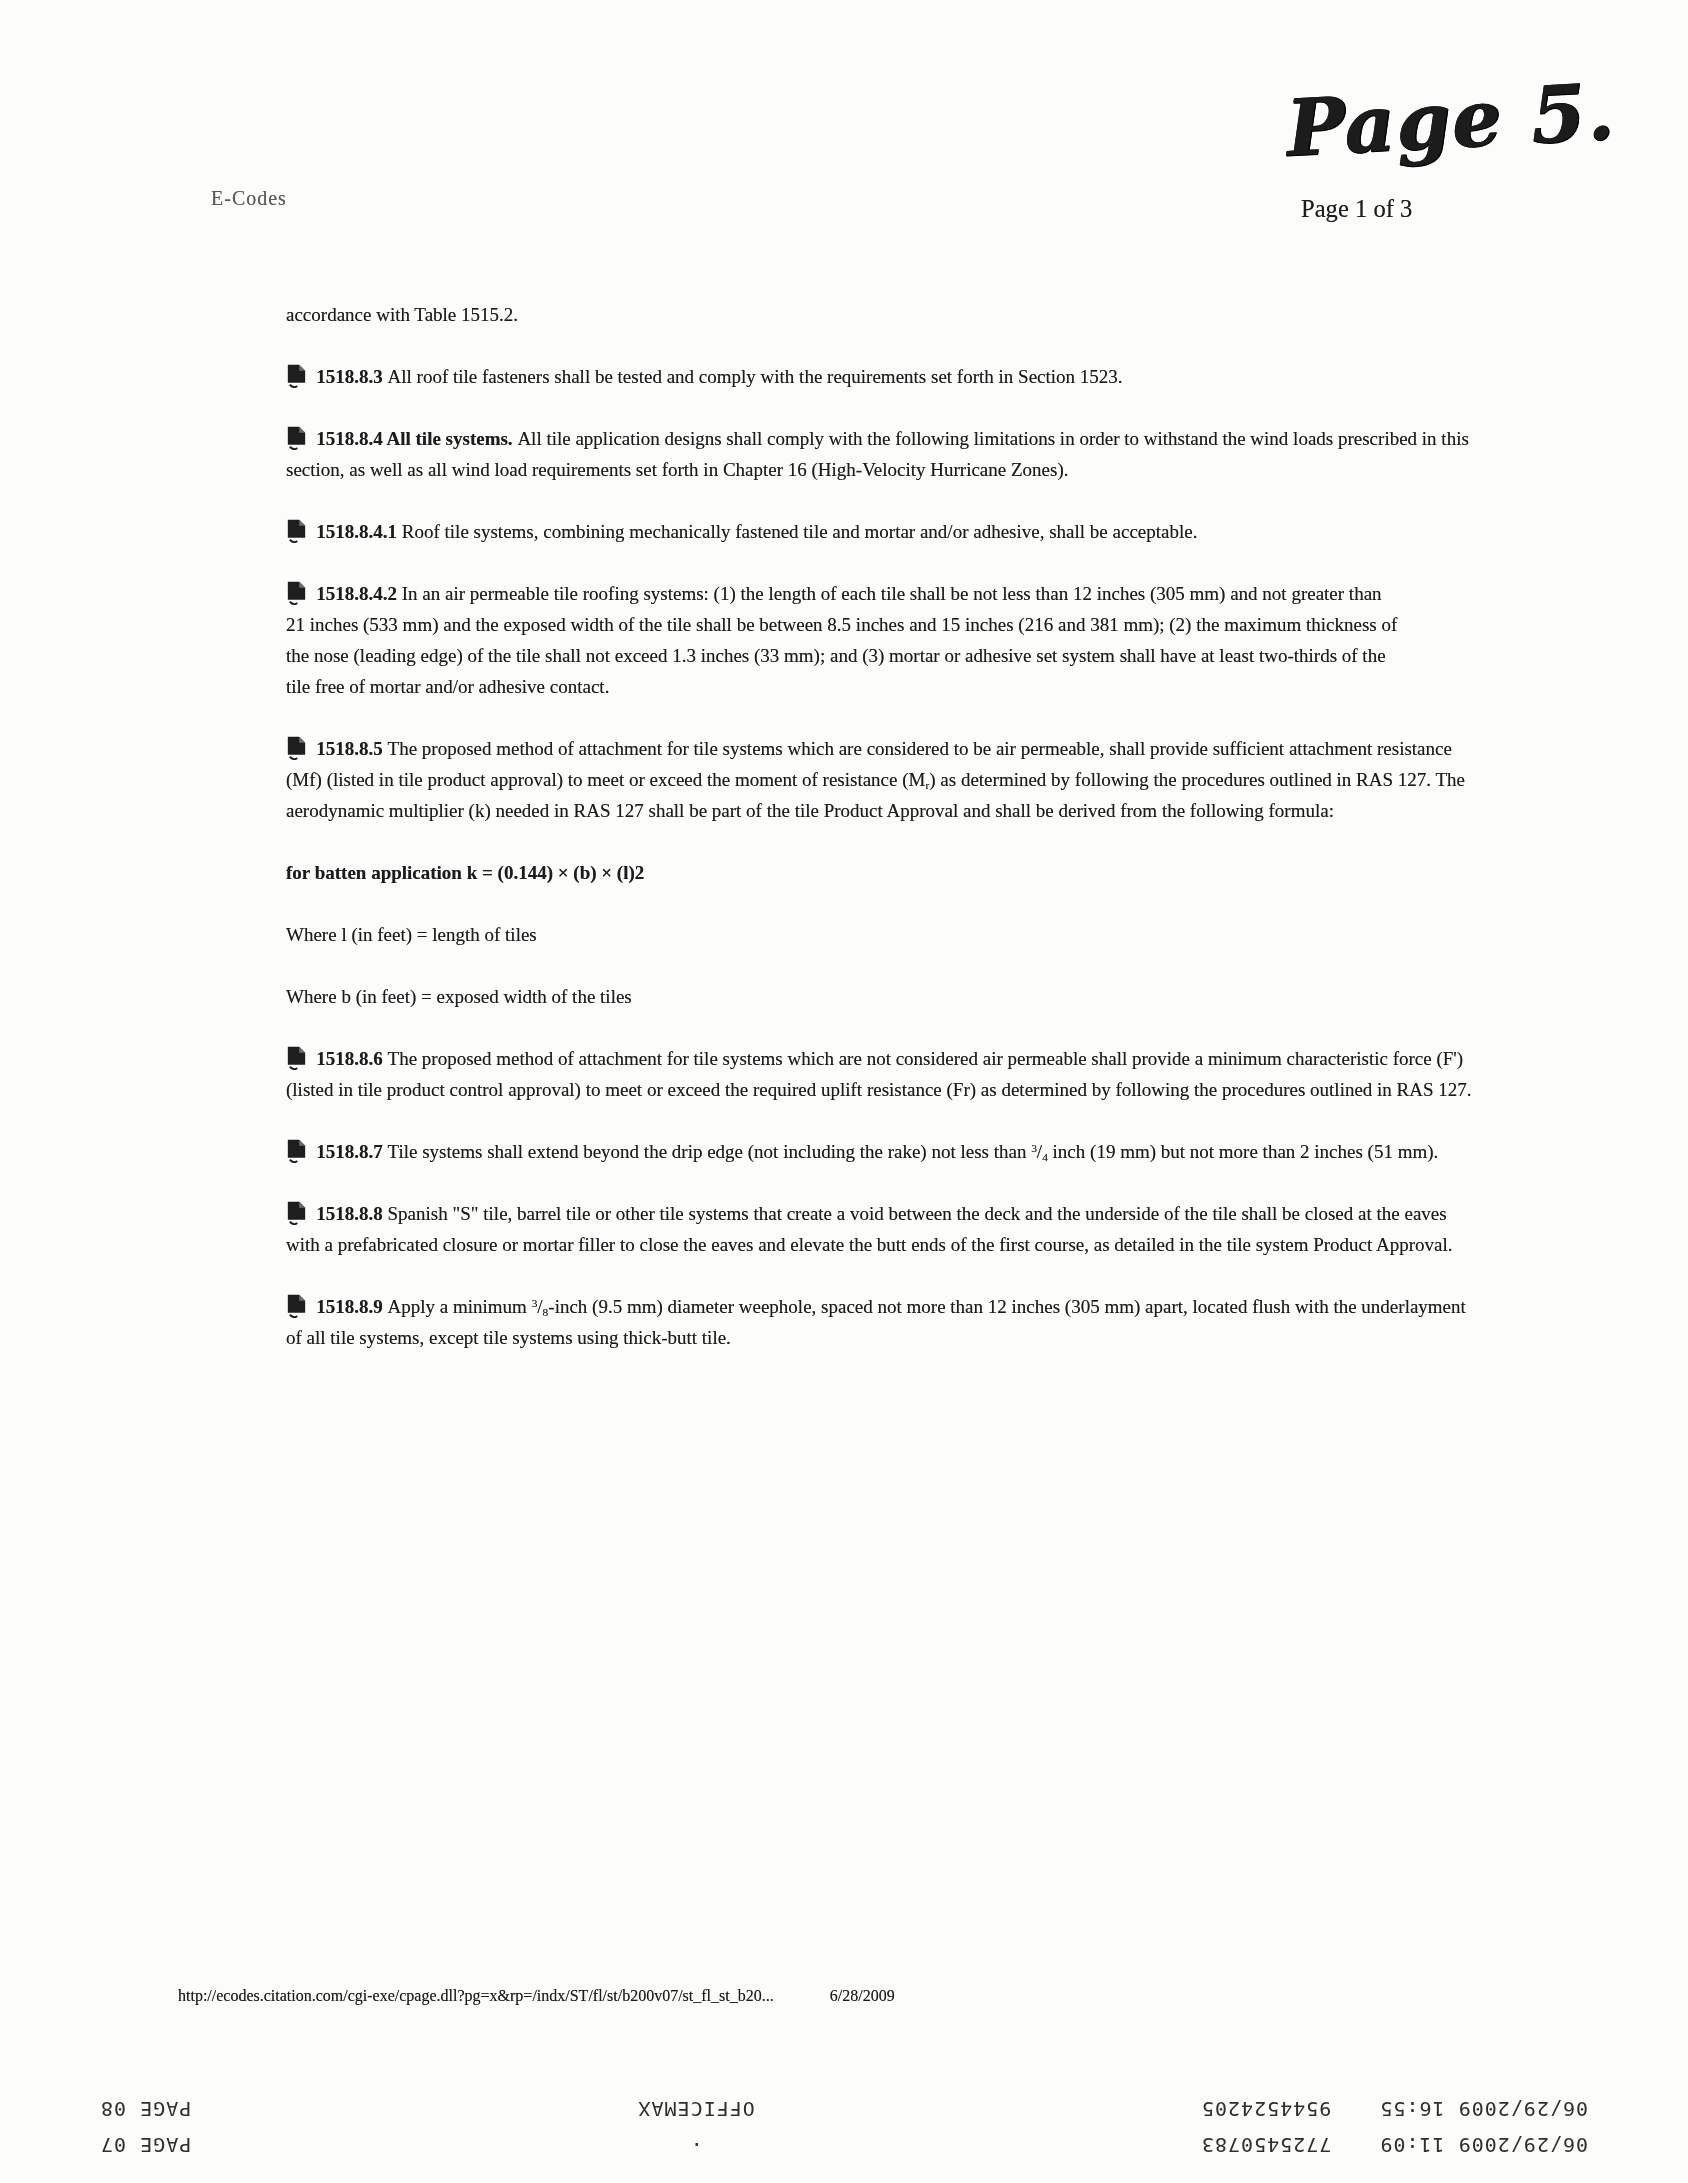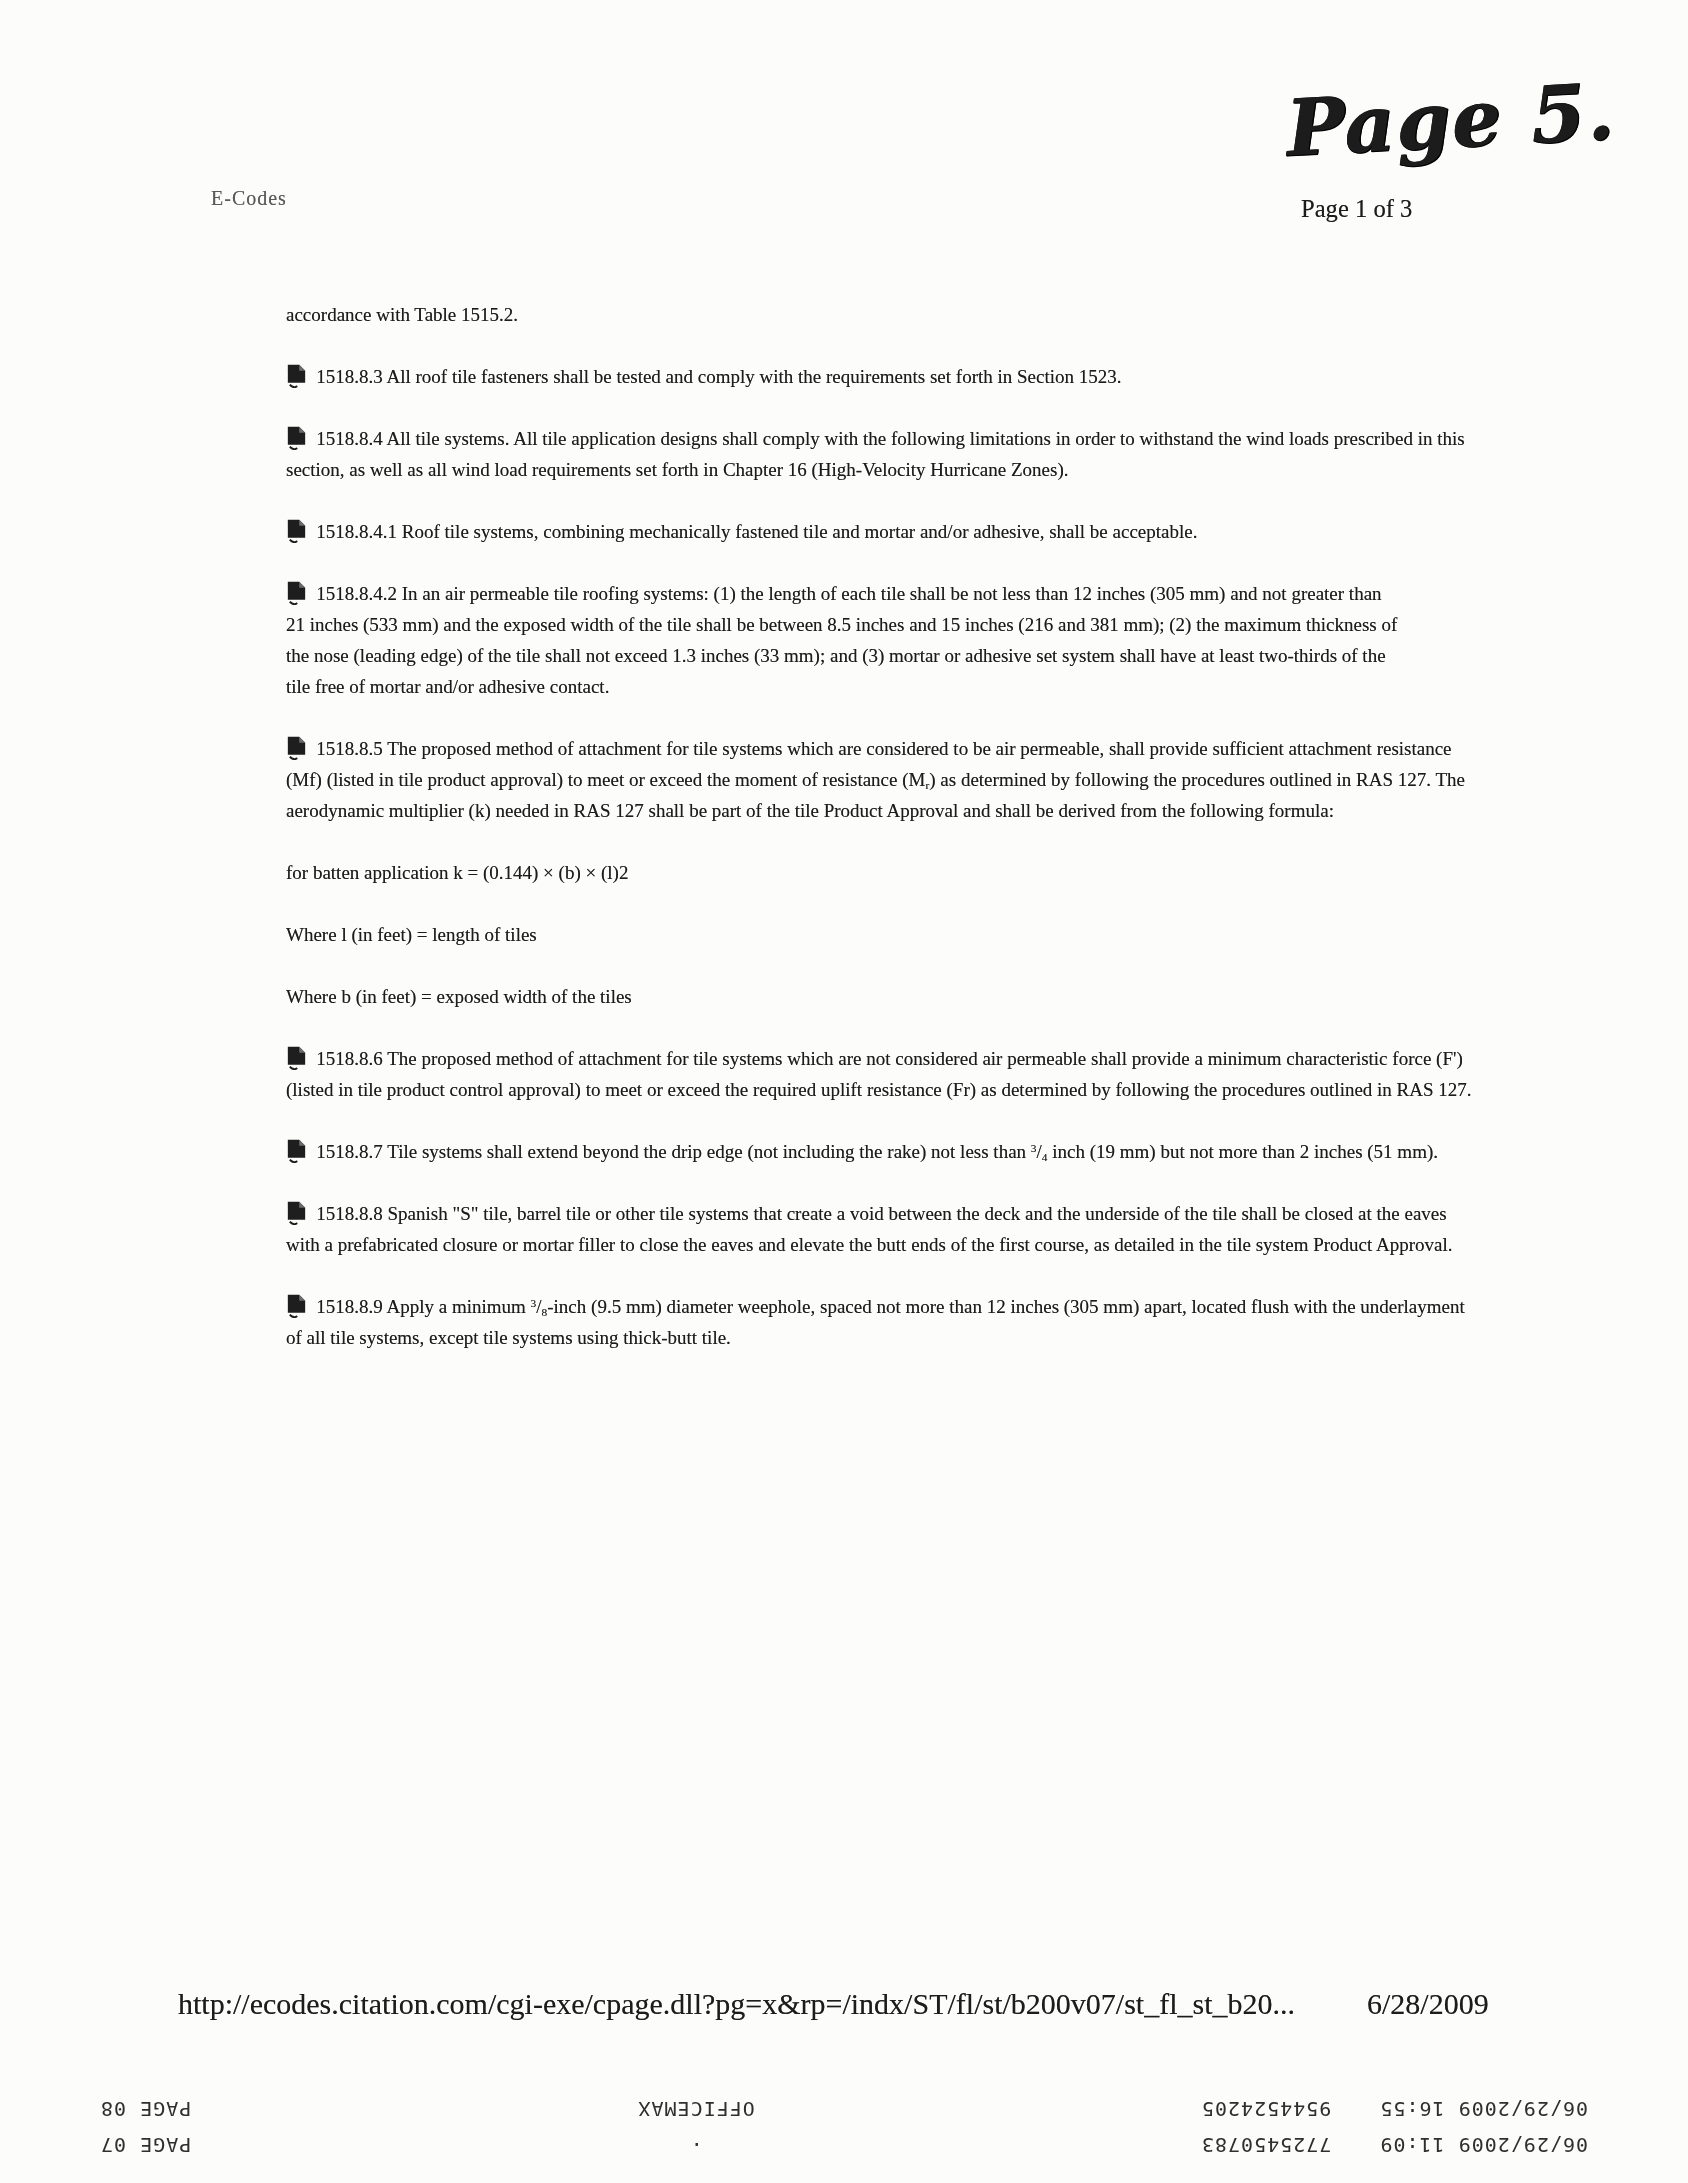--- a/index.html
+++ b/index.html
@@ -23,26 +23,26 @@
   }
   .page-indicator{position:absolute;left:1301px;top:195px;font-size:24.6px;}
   .content{
     position:absolute;left:286px;top:299px;width:1191px;
     font-size:19px;line-height:31px;text-align:left;
   }
   .para{margin:0 0 31px 0;}
   .para:last-child{margin-bottom:14px;}
   .para.indent-1{width:1116px;}
   .marker{display:inline-block;width:21px;height:24px;margin-right:9.3px;vertical-align:-4.7px;}
-  .b{font-weight:normal;}
+  .b{font-weight:bold;}
   sup{font-size:.6em;line-height:0;vertical-align:.55em;}
   sub{font-size:.6em;line-height:0;vertical-align:-.25em;}
   .urlline{
     position:absolute;left:178px;top:1987px;
-    font-size:30px;white-space:nowrap;display:flex;gap:72px;
+    font-size:16px;white-space:nowrap;display:flex;gap:56px;
   }
   .fax-row{
     position:absolute;left:100px;width:1488px;
     display:flex;justify-content:space-between;align-items:center;
     transform:rotate(180deg);
     font-family:"DejaVu Sans Mono",monospace;
     font-size:20px;color:#2f2f2f;letter-spacing:1px;white-space:nowrap;
     text-shadow:none;
   }
   .fax-row .grp{display:flex;gap:48px;}

